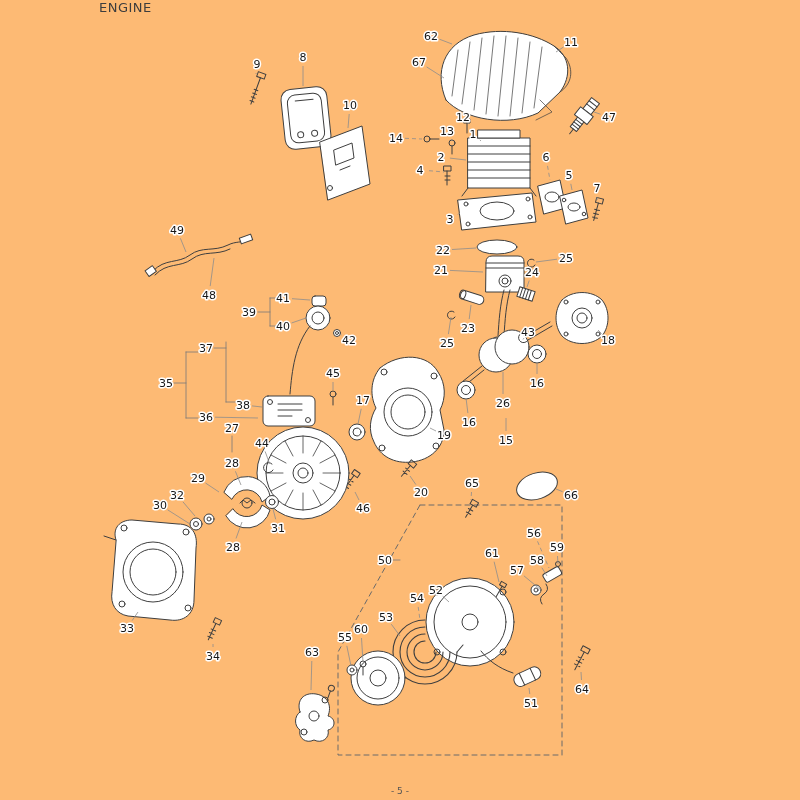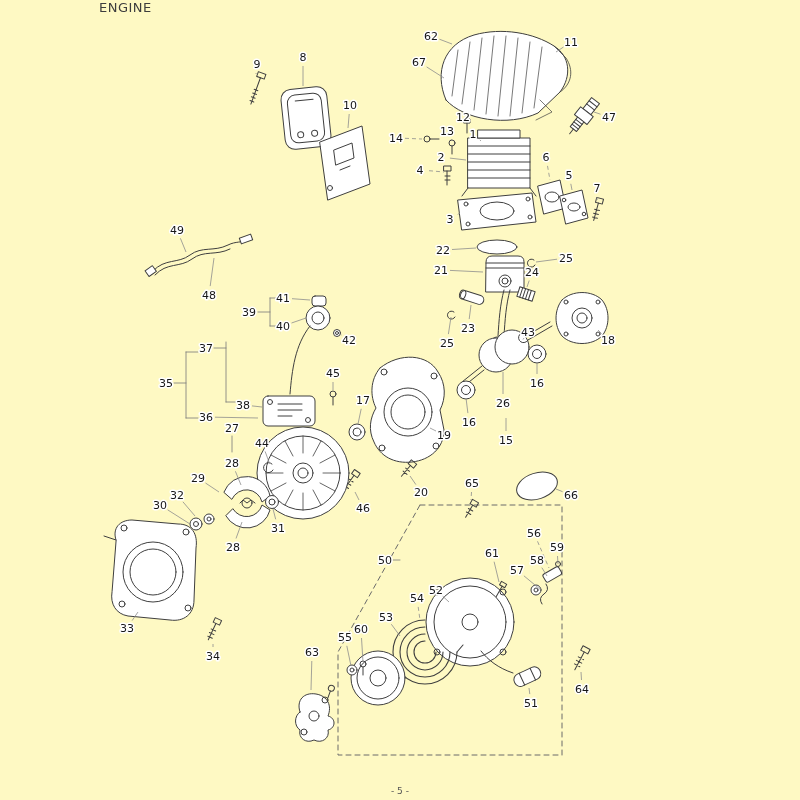--- a/index.html
+++ b/index.html
@@ -1,18 +1,18 @@
 <!DOCTYPE html>
 <html><head>
 <meta charset="utf-8">
 <style>
   *{margin:0;padding:0;box-sizing:border-box}
   html,body{background:#fff}
   body{font-family:"DejaVu Sans", sans-serif}
-  .page{position:relative;width:800px;height:800px;background:#fef9c3;overflow:hidden}
+  .page{position:relative;width:800px;height:800px;background:#fdba74;overflow:hidden}
   .doc-title{position:absolute;left:99px;top:0;font-size:13px;color:#3d3d3d;letter-spacing:.5px}
   .page-number{position:absolute;left:0;right:0;top:786px;text-align:center;font-size:9px;color:#555}
   svg.diagram{position:absolute;left:0;top:0}
   .callout{font-family:"DejaVu Sans",sans-serif;font-size:11px;fill:#161616;text-anchor:middle;
            paint-order:stroke;stroke:#ffffff;stroke-width:3px;stroke-linejoin:round}
   .leader{stroke:#8d8d8d;stroke-width:.8;fill:none}
   .leader.dashed{stroke-dasharray:4 3}
   .brackets{stroke:#7a7a7a;stroke-width:.8;fill:none}
 </style>
 </head>

